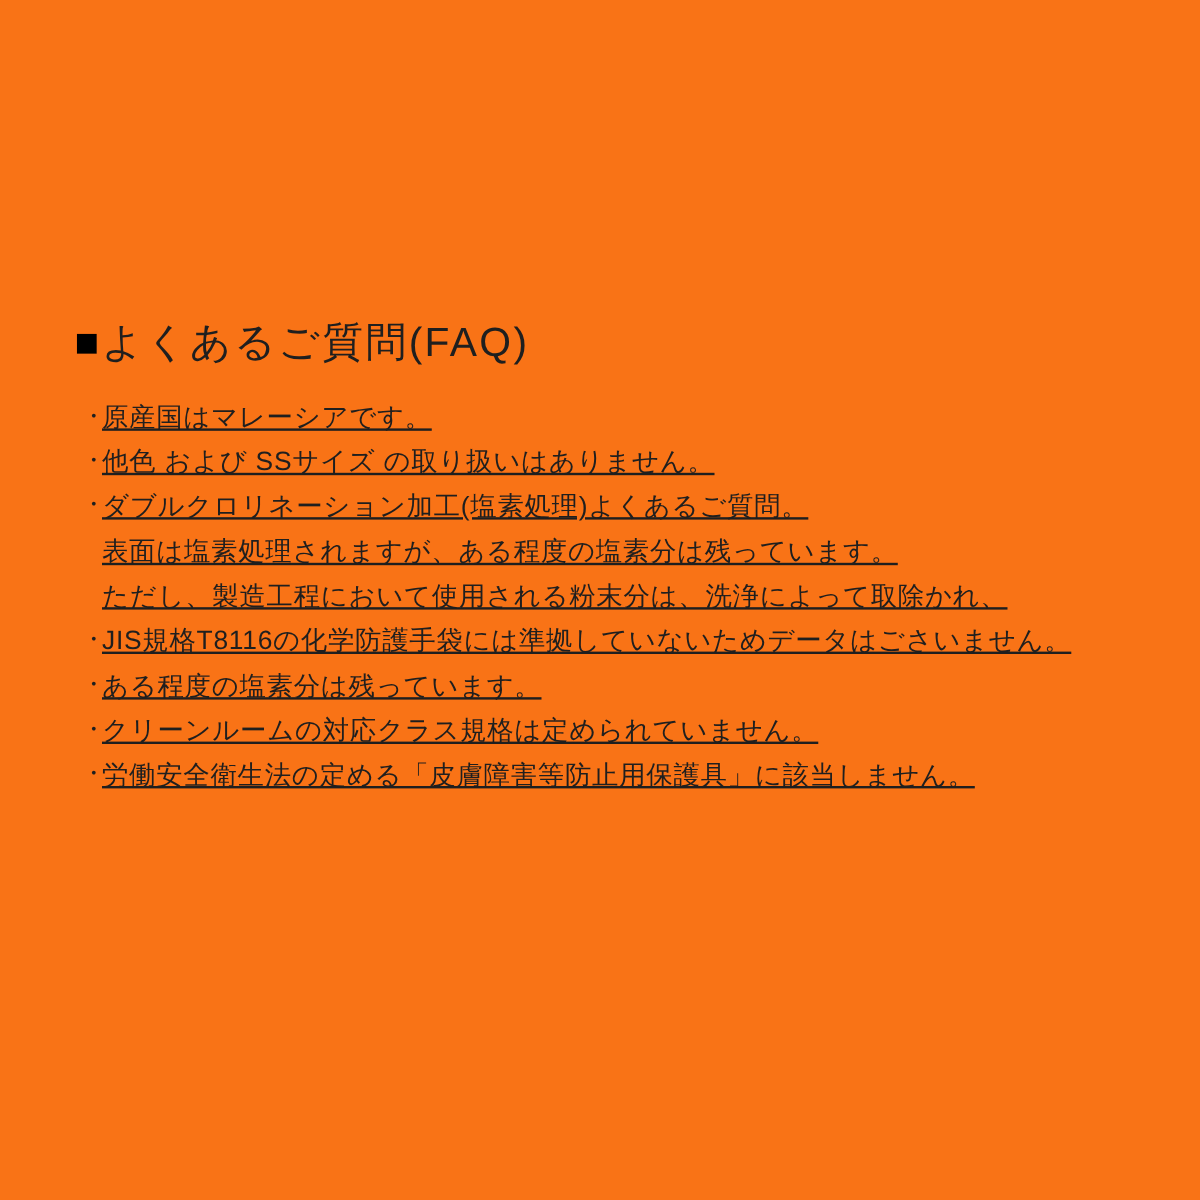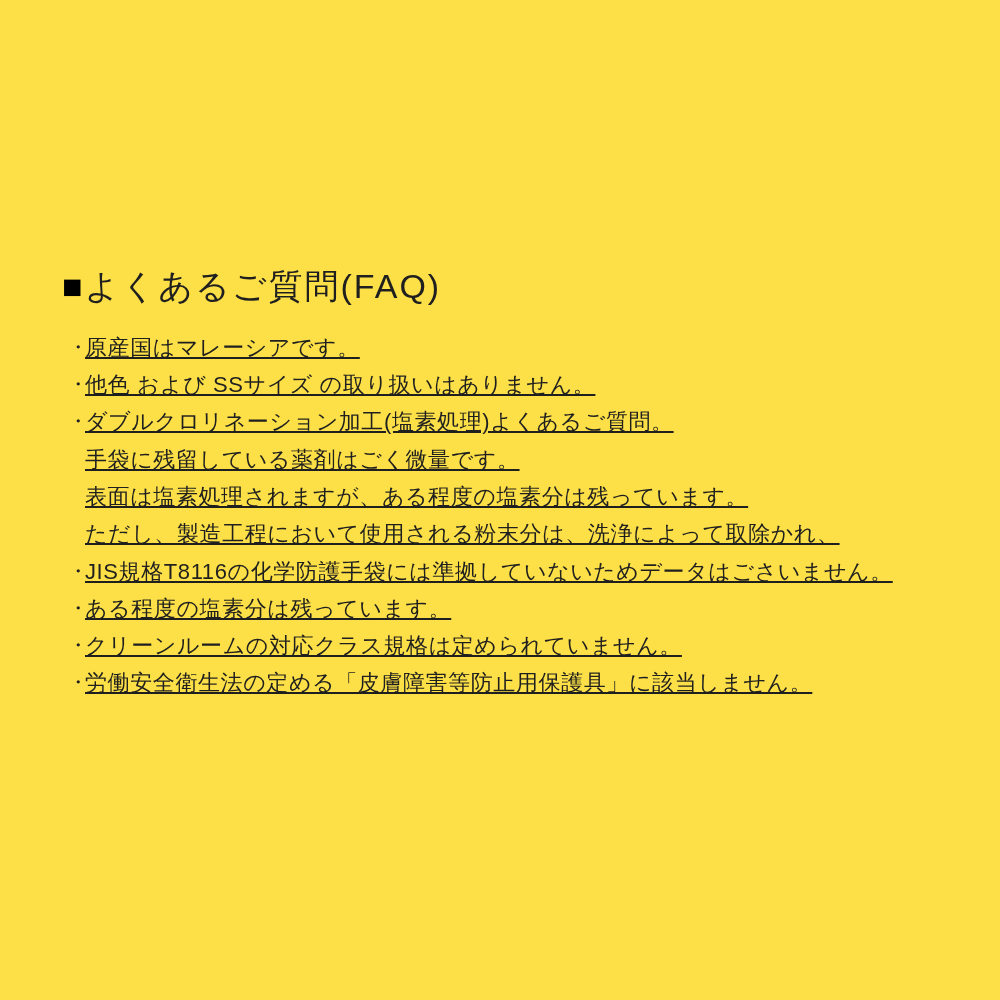--- a/index.html
+++ b/index.html
@@ -11,21 +11,21 @@
     width: 1000px;
     height: 1000px;
     position: relative;
     overflow: hidden;
     font-family: "Liberation Sans", "DejaVu Sans", sans-serif;
     color: #1f1f1f;
   }
   .doc-page {
     position: absolute;
     inset: 0;
-    background: #fde047;
+    background: #f97316;
   }
   .doc-content {
     position: absolute;
     left: 62px;
     top: 266px;
     right: 40px;
   }
   .section-title {
     margin: 0 0 22px 0;
     font-size: 34px;
@@ -82,24 +82,20 @@
       <div class="faq-row">
         <span class="bullet">・</span>
         <span class="text">他色 および SSサイズ の取り扱いはありません。</span>
       </div>
       <div class="faq-row">
         <span class="bullet">・</span>
         <span class="text">ダブルクロリネーション加工(塩素処理)よくあるご質問。</span>
       </div>
       <div class="faq-row">
         <span class="bullet"></span>
-        <span class="text">手袋に残留している薬剤はごく微量です。</span>
-      </div>
-      <div class="faq-row">
-        <span class="bullet"></span>
         <span class="text">表面は塩素処理されますが、ある程度の塩素分は残っています。</span>
       </div>
       <div class="faq-row">
         <span class="bullet"></span>
         <span class="text">ただし、製造工程において使用される粉末分は、洗浄によって取除かれ、</span>
       </div>
       <div class="faq-row">
         <span class="bullet">・</span>
         <span class="text">JIS規格T8116の化学防護手袋には準拠していないためデータはごさいません。</span>
       </div>

